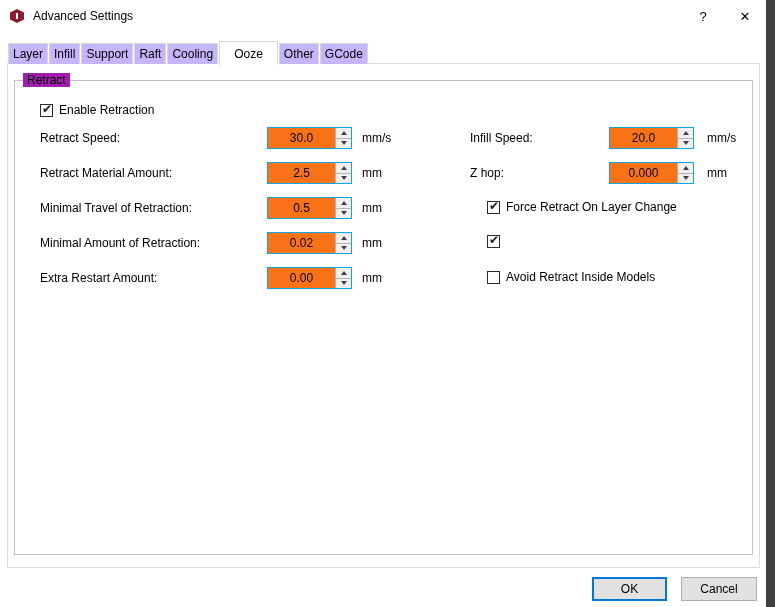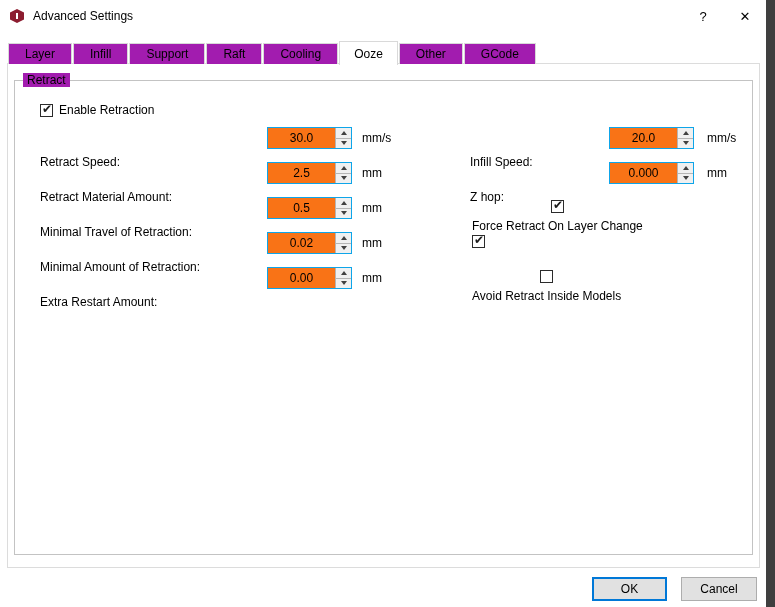--- a/index.html
+++ b/index.html
@@ -20,57 +20,57 @@
     clip-path:polygon(50% 0,100% 25%,100% 75%,50% 100%,0 75%,0 25%);
   }
   .app-icon::after { content:""; position:absolute; left:7px; top:5px; width:2px; height:6px; background:#fff; }
   .wtitle { margin-left:8px; }
   .titlebar-buttons { margin-left:auto; display:flex; height:100%; }
   .tb-btn { width:42px; height:100%; border:none; background:transparent; font-family:inherit;
     font-size:13px; color:#000; display:flex; align-items:center; justify-content:center; cursor:default; }
 
   
   .tabbar { position:absolute; left:8px; top:41px; display:flex; align-items:flex-end; z-index:2; }
-  .tab { height:21px; padding:0 16px; background:#a21caf; border:1px solid #d9d9d9; border-bottom:none;
+  .tab { height:21px; padding:0 4px; background:#c4b5fd; border:1px solid #d9d9d9; border-bottom:none;
     display:flex; align-items:center; margin-right:1px; white-space:nowrap; cursor:default; }
   .tab.selected { height:24px; margin-bottom:-1px; background:#fff; padding:2px 14px; z-index:3; }
 
   
   .pane { position:absolute; left:7px; top:63px; width:753px; height:505px; background:#fff; border:1px solid #dcdcdc; }
 
   
   .groupbox { position:absolute; left:6px; top:16px; right:6px; bottom:12px; border:1px solid #c3c3c3; }
   .group-legend { position:absolute; left:8px; top:-8px; background:#a21caf; padding:0 4px; }
 
   
   .check-row { position:absolute; display:flex; align-items:center; gap:6px; cursor:default; }
   .checkbox { width:13px; height:13px; background:#fff; border:1px solid #2b2b2b; position:relative; flex:none; }
   .checkbox.checked::after { content:"✔"; position:absolute; left:1px; top:-3px; font-size:12px; color:#1a1a1a; }
   .check-label { white-space:nowrap; }
 
   
   .field-row { position:absolute; left:0; right:0; height:22px; }
-  .f-label { position:absolute; top:4px; white-space:nowrap;margin-top:24px; }
+  .f-label { position:absolute; top:4px; white-space:nowrap; }
   .lab-l { left:25px; }
   .lab-r { left:455px; }
   .unit { position:absolute; top:4px; white-space:nowrap; }
   .unit-l { left:347px; }
   .unit-r { left:692px; }
   .spinbox { position:absolute; top:0; width:85px; height:22px; background:#f97316; border:1px solid #0ea5e9; }
   .spin-l { left:252px; }
   .spin-r { left:594px; }
   .spin-value { display:block; width:100%; height:20px; line-height:20px; text-align:center; padding-right:16px; }
   .spin-buttons { position:absolute; right:0; top:0; bottom:0; width:16px; border-left:1px solid #b5b5b5; display:flex; flex-direction:column; }
   .spin-up, .spin-down { flex:1; background:#f0f0f0; position:relative; cursor:default; }
   .spin-up { border-bottom:1px solid #b5b5b5; }
   .spin-up::after, .spin-down::after { content:""; position:absolute; left:50%; top:50%; transform:translate(-50%,-50%);
     border-left:3px solid transparent; border-right:3px solid transparent; }
   .spin-up::after { border-bottom:4px solid #404040; }
   .spin-down::after { border-top:4px solid #404040; }
-  .chk-r { left:457px; top:3px;flex-direction:column; }
+  .chk-r { left:472px; top:3px; }
 
   
   .btn { position:absolute; height:24px; background:#e1e1e1; font-family:inherit; font-size:12px;
     display:flex; align-items:center; justify-content:center; cursor:default;text-align:center; }
   .btn-ok { left:592px; top:577px; width:75px; border:2px solid #0078d7; }
   .btn-cancel { left:681px; top:577px; width:76px; border:1px solid #adadad; }
 </style>
 </head>
 <body>
 

